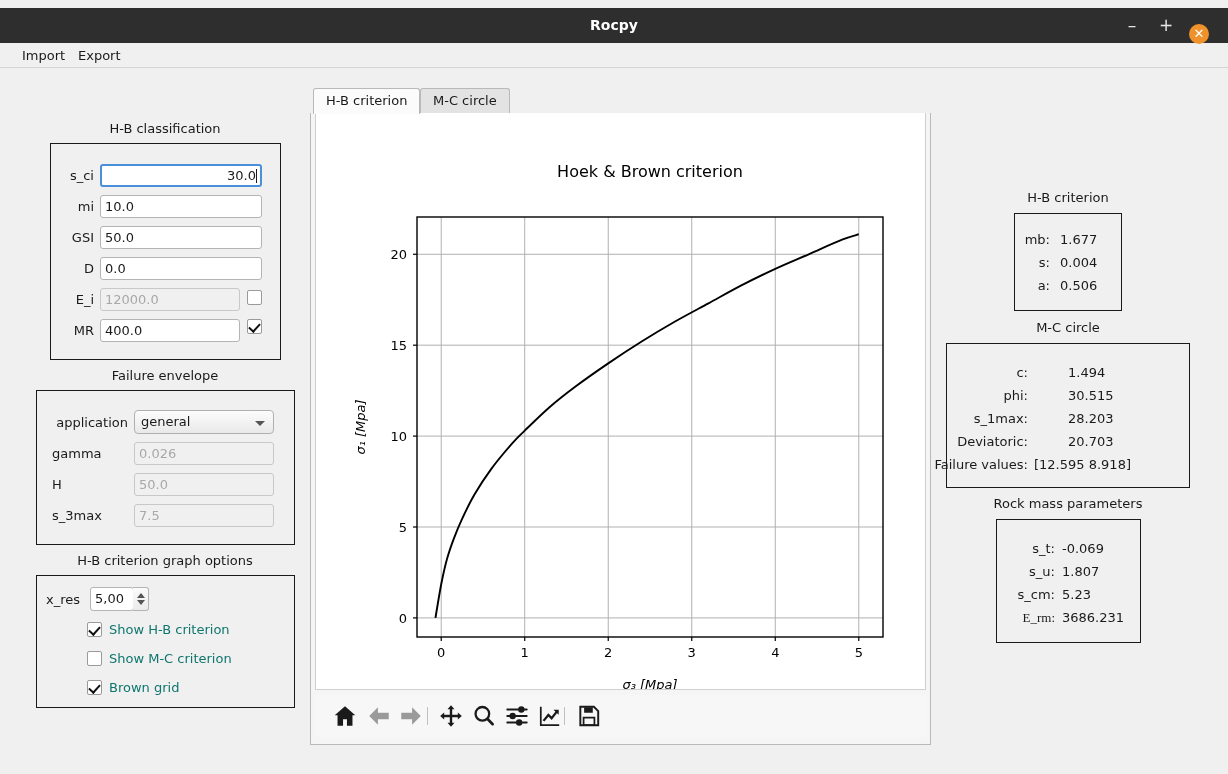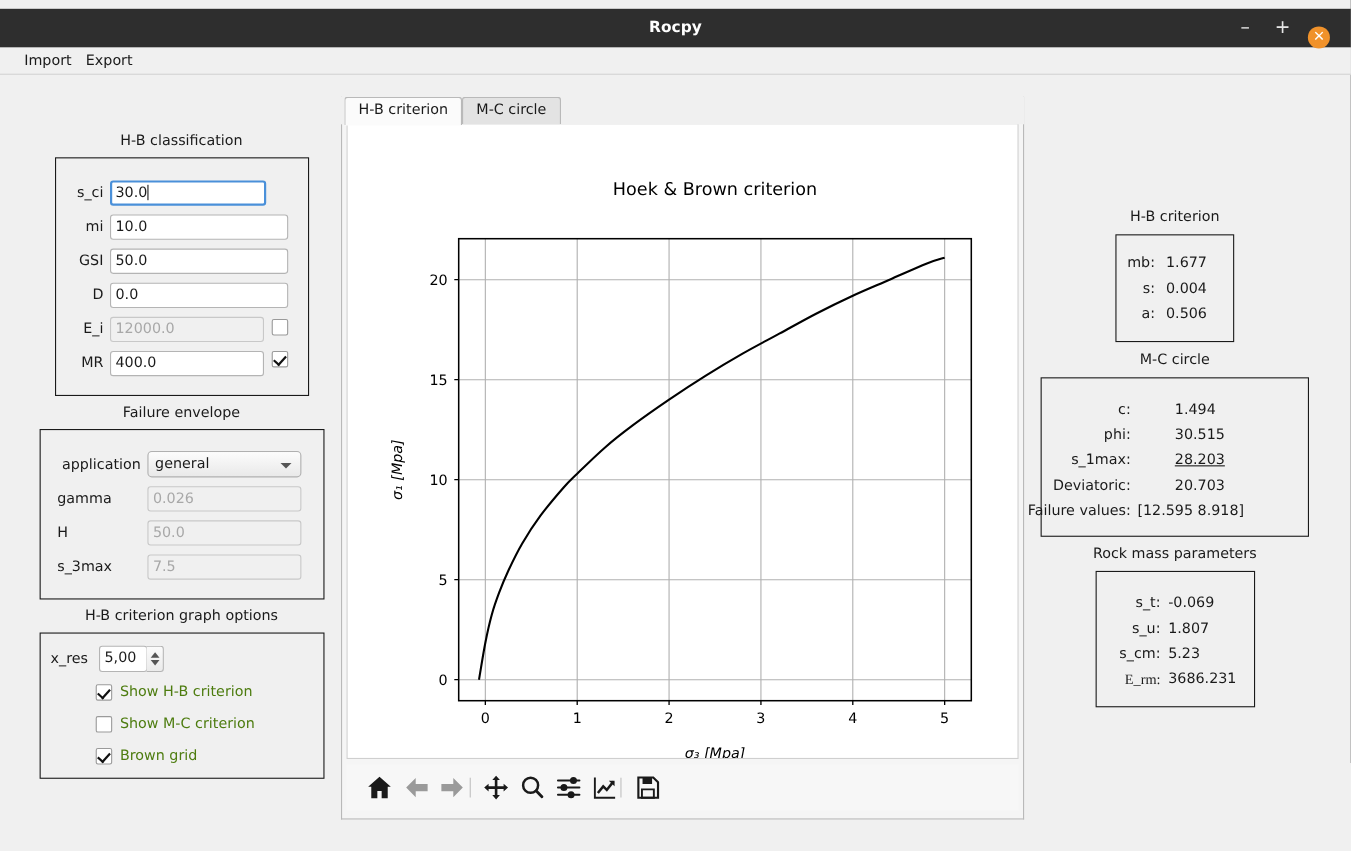--- a/index.html
+++ b/index.html
@@ -169,21 +169,21 @@
     position: absolute; left: 4px;
     width: 0; height: 0;
     border-left: 4px solid transparent;
     border-right: 4px solid transparent;
   }
   .spin-btns .up { top: 5px; border-bottom: 5px solid #555; }
   .spin-btns .dn { bottom: 5px; border-top: 5px solid #555; }
 
   .chk-row-label {
     position: absolute;
-    font-size: 13px; color: #4d7c0f;
+    font-size: 13px; color: #0f766e;
     line-height: 16px;
   }
 
   
   .res-caption {
     position: absolute;
     font-size: 13px; color: #1a1a1a;
     text-align: center;
   }
   .res-box {
@@ -278,21 +278,21 @@
     <div class="title">Rocpy</div>
     <div class="winbtn" id="btn-min">–</div>
     <div class="winbtn" id="btn-max">+</div>
     <div class="winbtn" id="btn-close">✕</div>
   </div>
 
   <div class="group-caption" style="left:50px; top:121px; width:230px;">H-B classification</div>
   <div class="group-box" style="left:50px; top:143px; width:231px; height:217px;"></div>
 
   <div class="frm-label" style="left:58px; top:165px; width:36px;">s_ci</div>
-  <div class="frm-input focused" style="left:100px; top:164px; width:142px;"><span>30.0</span><span class="caret"></span></div>
+  <div class="frm-input focused" style="left:100px; top:164px; width:162px;text-align:right;"><span>30.0</span><span class="caret"></span></div>
 
   <div class="frm-label" style="left:58px; top:196px; width:36px;">mi</div>
   <div class="frm-input" style="left:100px; top:195px; width:162px;">10.0</div>
 
   <div class="frm-label" style="left:58px; top:227px; width:36px;">GSI</div>
   <div class="frm-input" style="left:100px; top:226px; width:162px;">50.0</div>
 
   <div class="frm-label" style="left:58px; top:258px; width:36px;">D</div>
   <div class="frm-input" style="left:100px; top:257px; width:162px;">0.0</div>
 
@@ -347,21 +347,21 @@
   <div class="res-key" style="left:1000px; top:274px; width:50px;">a:</div>
   <div class="res-val" style="left:1060px; top:274px; width:60px;">0.506</div>
 
   <div class="res-caption" style="left:946px; top:320px; width:244px;">M-C circle</div>
   <div class="res-box" style="left:946px; top:343px; width:244px; height:145px;"></div>
   <div class="res-key" style="left:950px; top:361px; width:78px;">c:</div>
   <div class="res-val" style="left:1068px; top:361px; width:118px;">1.494</div>
   <div class="res-key" style="left:950px; top:384px; width:78px;">phi:</div>
   <div class="res-val" style="left:1068px; top:384px; width:118px;">30.515</div>
   <div class="res-key" style="left:950px; top:407px; width:78px;">s_1max:</div>
-  <div class="res-val" style="left:1068px; top:407px; width:118px;text-decoration:underline;">28.203</div>
+  <div class="res-val" style="left:1068px; top:407px; width:118px;">28.203</div>
   <div class="res-key" style="left:935px; top:430px; width:93px;">Deviatoric:</div>
   <div class="res-val" style="left:1068px; top:430px; width:118px;">20.703</div>
   <div class="res-key" style="left:930px; top:453px; width:98px;">Failure values:</div>
   <div class="res-val" style="left:1034px; top:453px; width:152px;">[12.595  8.918]</div>
 
   <div class="res-caption" style="left:946px; top:496px; width:244px;">Rock mass parameters</div>
   <div class="res-box" style="left:996px; top:519px; width:145px; height:124px;"></div>
   <div class="res-key" style="left:1000px; top:537px; width:55px;">s_t:</div>
   <div class="res-val" style="left:1062px; top:537px; width:78px;">-0.069</div>
   <div class="res-key" style="left:1000px; top:560px; width:55px;">s_u:</div>

